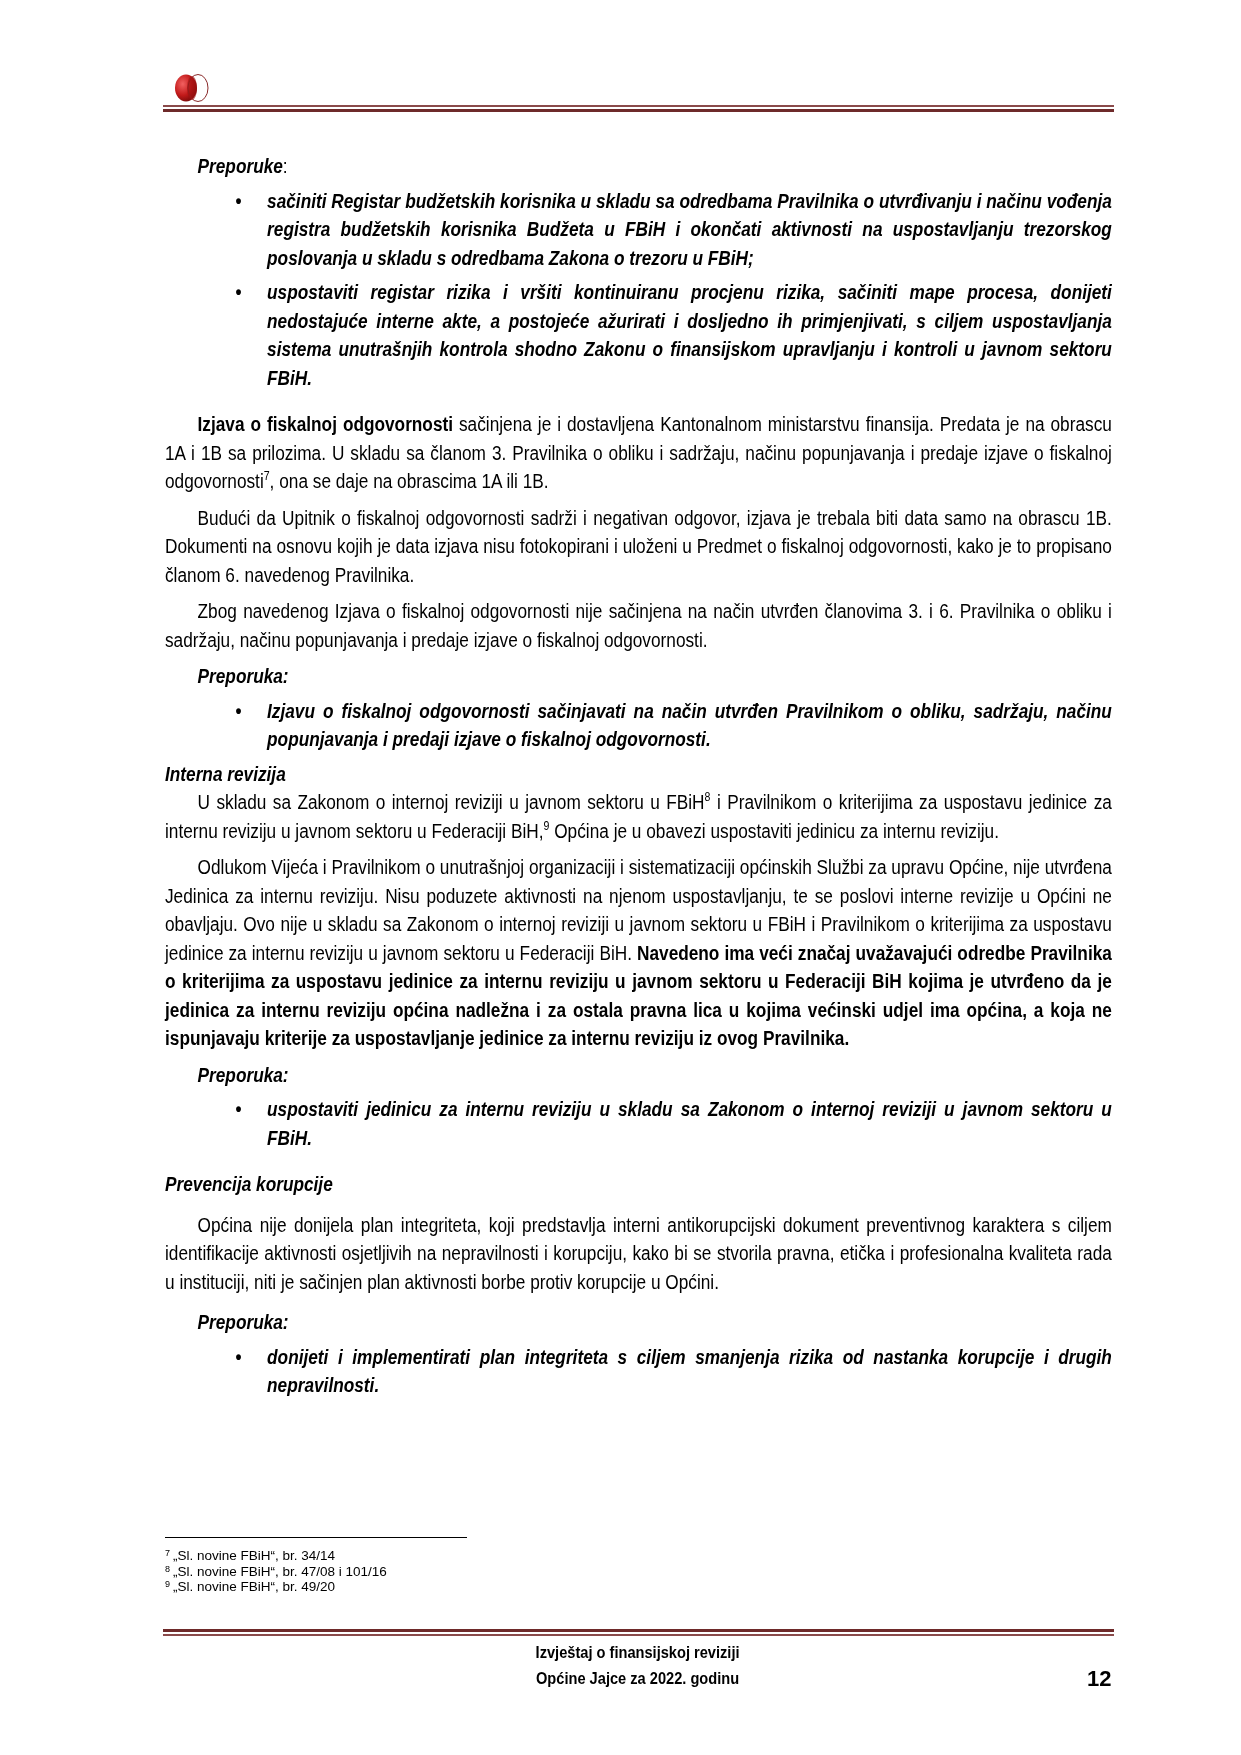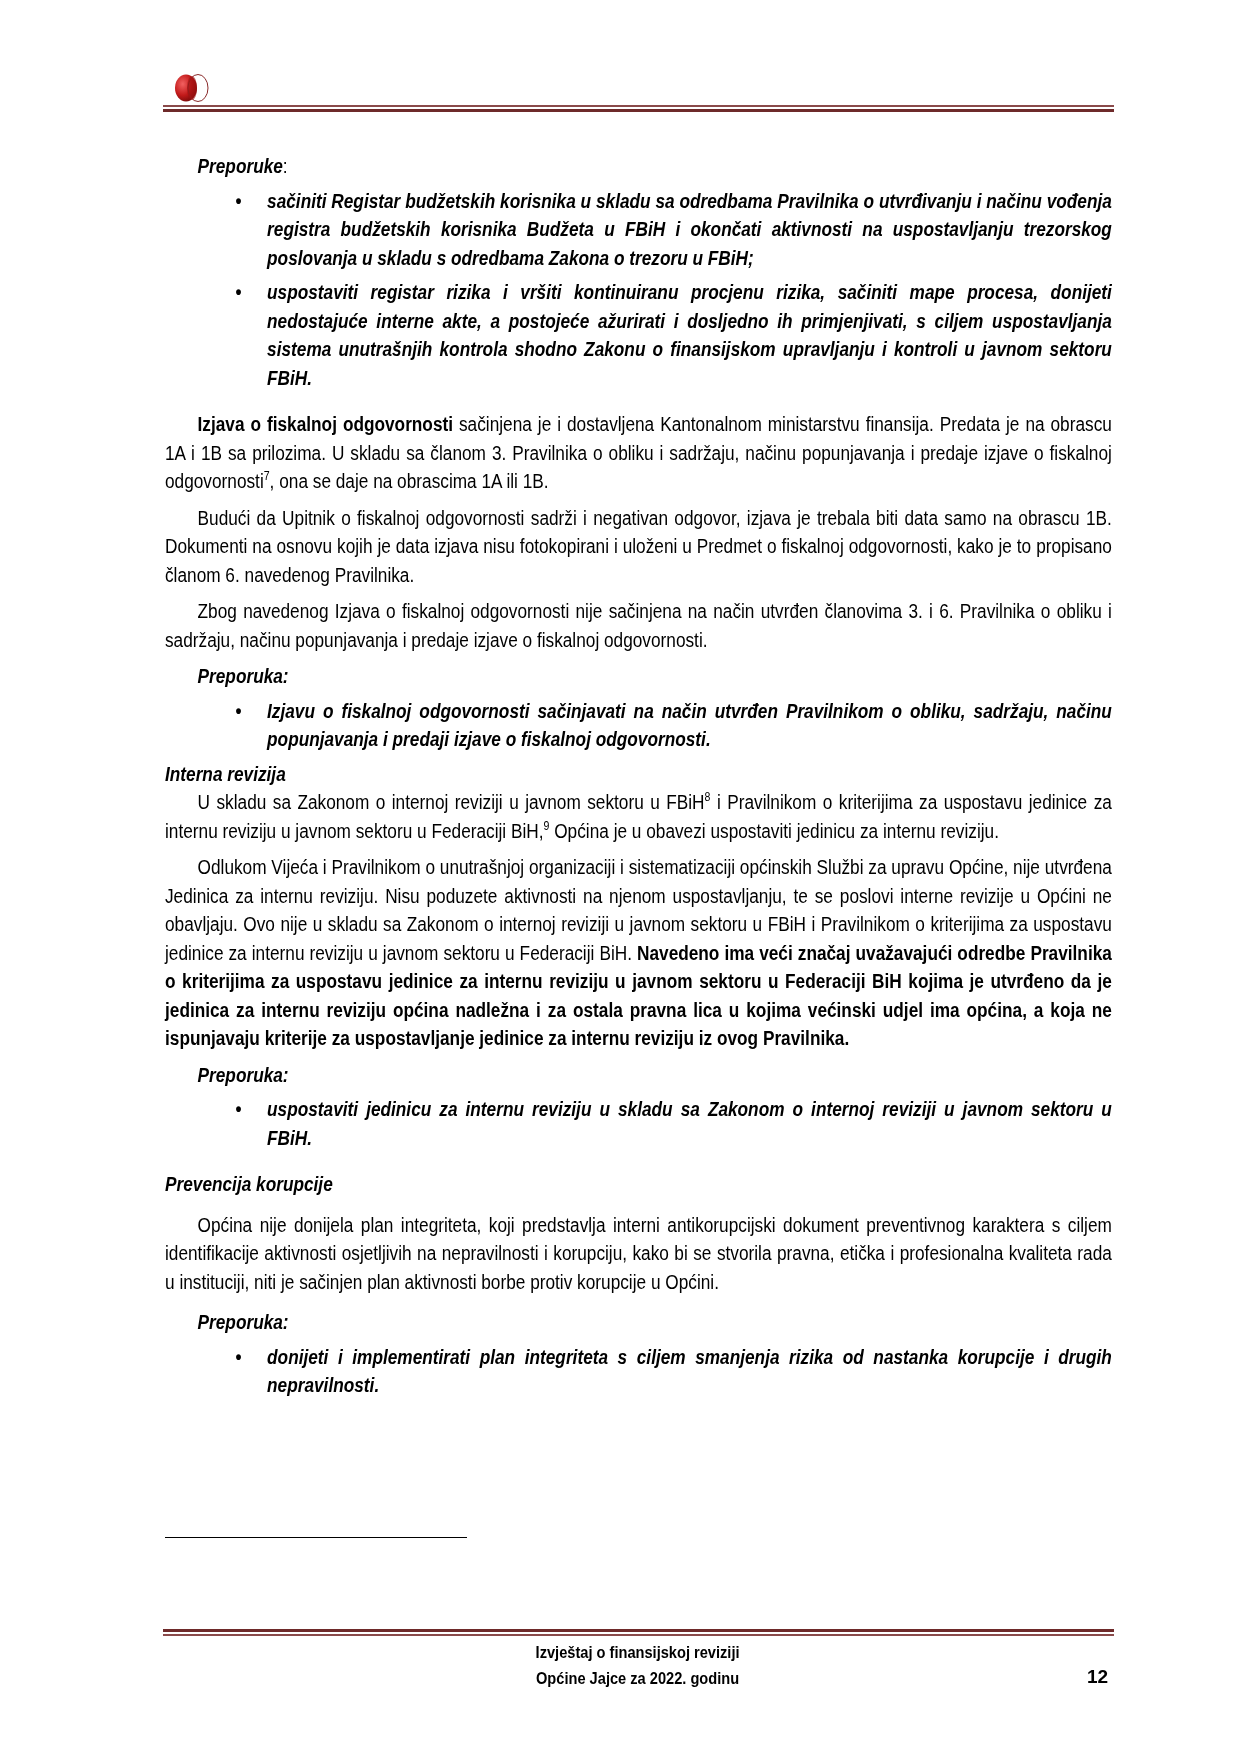--- a/index.html
+++ b/index.html
@@ -127,21 +127,21 @@
       line-height: 26px;
       transform: scaleX(0.86);
       transform-origin: 621px 0;
     }
     .page-number {
       position: absolute;
       left: 1070px;
       top: 1666px;
       font-family: "Liberation Sans", "DejaVu Sans", sans-serif;
       font-weight: bold;
-      font-size: 19px;
+      font-size: 22px;
     }
   </style>
 </head>
 <body>
 
 <div class="page">
 
   <svg class="header-logo" viewBox="0 0 50 30">
     <defs>
       <radialGradient id="rg" cx="35%" cy="35%" r="70%">
@@ -195,20 +195,25 @@
     <div class="sp8"></div>
     <p class="indent">Općina nije donijela plan integriteta, koji predstavlja interni antikorupcijski dokument preventivnog karaktera s ciljem identifikacije aktivnosti osjetljivih na nepravilnosti i korupciju, kako bi se stvorila pravna, etička i profesionalna kvaliteta rada u instituciji, niti je sačinjen plan aktivnosti borbe protiv korupcije u Općini.</p>
     <div class="sp8"></div>
     <p class="rec-title">Preporuka:</p>
     <ul class="recs">
       <li><span class="bullet">•</span><span>donijeti i implementirati plan integriteta s ciljem smanjenja rizika od nastanka korupcije i drugih nepravilnosti.</span></li>
     </ul>
   </div>
 
   <div class="fn-rule"></div>
+  <div class="footnotes">
+    <div class="fn"><sup>7</sup><span>„Sl. novine FBiH“, br. 34/14</span></div>
+    <div class="fn"><sup>8</sup><span>„Sl. novine FBiH“, br. 47/08 i 101/16</span></div>
+    <div class="fn"><sup>9</sup><span>„Sl. novine FBiH“, br. 49/20</span></div>
+  </div>
 
   <div class="rule-double footer-rule">
     <div class="thick"></div>
       <div class="gap"></div>
       <div class="thin"></div>
   </div>
   <div class="footer-title">
     <div>Izvještaj o finansijskoj reviziji</div>
     <div>Općine Jajce za 2022. godinu</div>
   </div>

